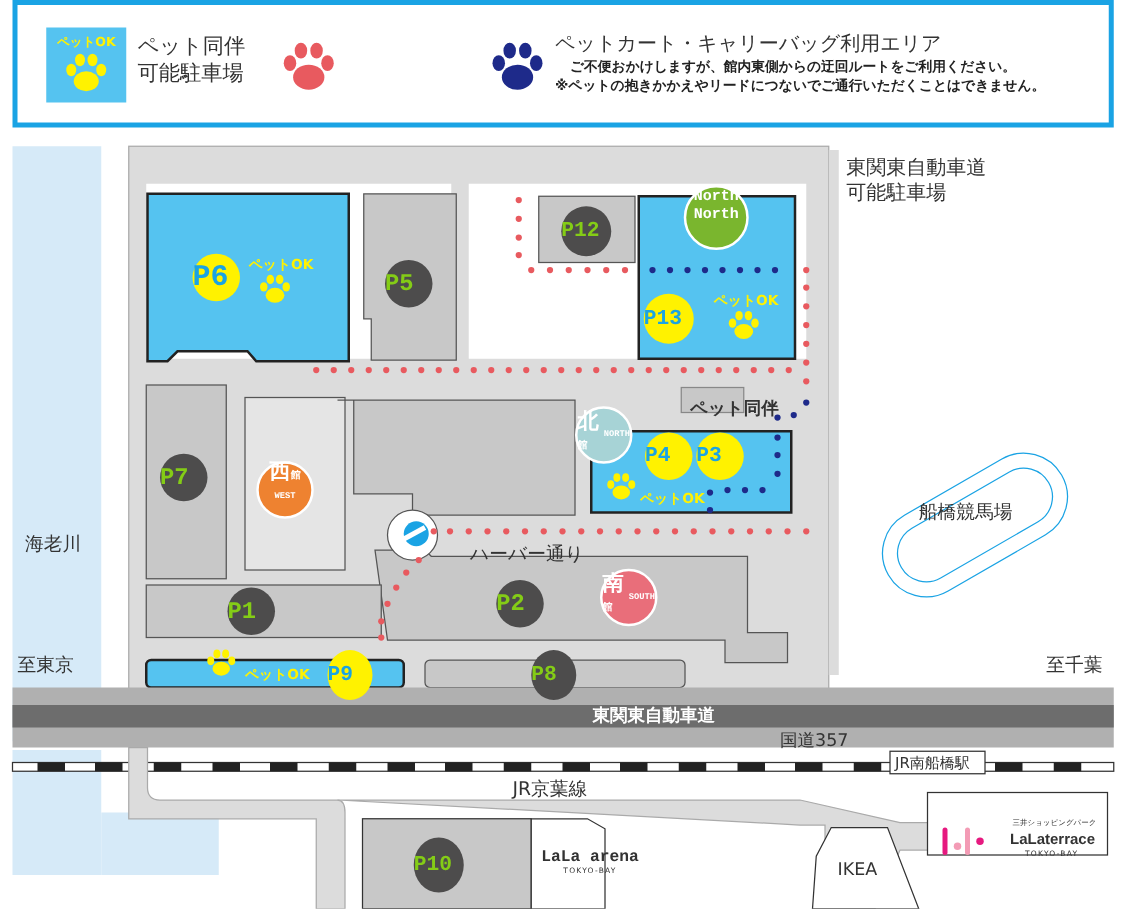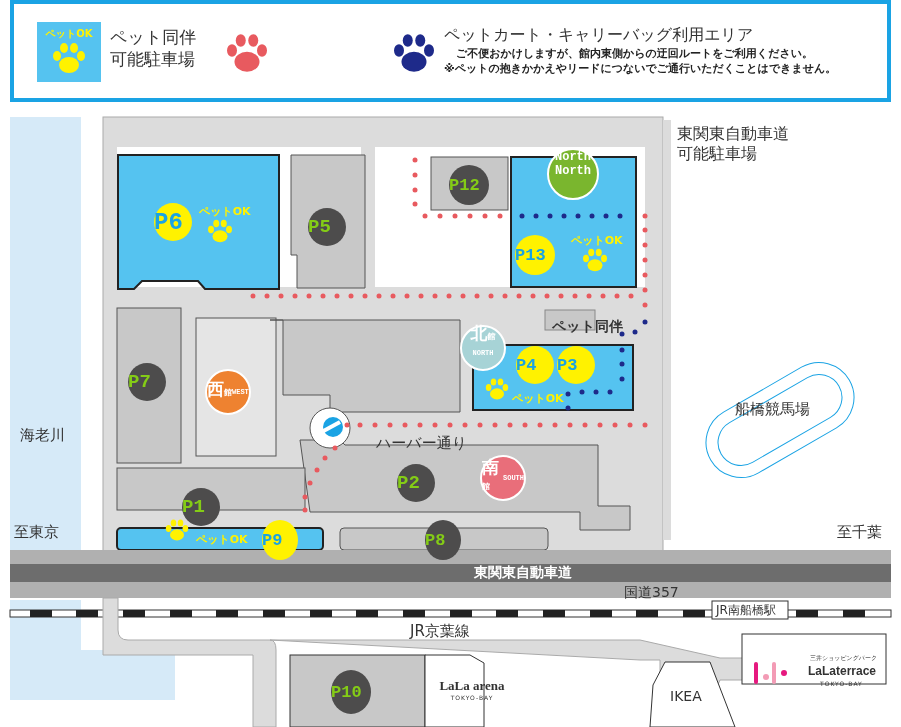--- a/index.html
+++ b/index.html
@@ -258,25 +258,25 @@
     <g fill="#fff200">
       <ellipse cx="20" cy="24" rx="10" ry="8"></ellipse>
       <ellipse cx="8" cy="15" rx="4" ry="5"></ellipse>
       <ellipse cx="15" cy="7" rx="4" ry="5"></ellipse>
       <ellipse cx="25" cy="7" rx="4" ry="5"></ellipse>
       <ellipse cx="32" cy="15" rx="4" ry="5"></ellipse>
     </g>
   </svg>
 
 <div class="abs pcircle pdark" style="left:128px;top:363px;width:38px;height:38px;font-size:19px">P7</div>
-<div class="abs pcircle" style="left:205px;top:369px;width:46px;height:46px;background:#ee8230;color:#fff;flex-direction:row;font-size:17px;line-height:16px;border:2px solid #fff">
+<div class="abs pcircle" style="left:205px;top:369px;width:46px;height:46px;background:#ee8230;color:#fff;flex-direction:column;font-size:17px;line-height:16px;border:2px solid #fff">
   <span><span>西</span><small style="font-size:8px">館</small></span>
   <span style="font-size:7px">WEST</span>
 </div>
-<div class="abs pcircle" style="left:460px;top:325px;width:46px;height:46px;background:#a7d3d6;color:#fff;flex-direction:column;font-size:17px;line-height:16px;border:2px solid #fff">
+<div class="abs pcircle" style="left:460px;top:325px;width:46px;height:46px;background:#a7d3d6;color:#fff;flex-direction:row;font-size:17px;line-height:16px;border:2px solid #fff">
   <span><span>北</span><small style="font-size:8px">館</small></span>
   <span style="font-size:7px">NORTH</span>
 </div>
 <div class="abs pcircle pyel" style="left:516px;top:346px;width:38px;height:38px;font-size:17px">P4</div>
 <div class="abs pcircle pyel" style="left:557px;top:346px;width:38px;height:38px;font-size:17px">P3</div>
 <svg class="abs" style="left:483px;top:377px" width="28" height="24" viewBox="0 0 40 34">
     <g fill="#fff200">
       <ellipse cx="20" cy="24" rx="10" ry="8"></ellipse>
       <ellipse cx="8" cy="15" rx="4" ry="5"></ellipse>
       <ellipse cx="15" cy="7" rx="4" ry="5"></ellipse>
@@ -285,21 +285,21 @@
     </g>
   </svg>
 <div class="abs okt" style="left:512px;top:391px">ペットOK</div>
 <div class="abs lbl" style="left:552px;top:318px;font-size:14px;font-weight:bold">ペット同伴</div>
 <div class="abs lbl" style="left:376px;top:434px;font-size:15px">ハーバー通り</div>
 <div class="abs pcircle pdark" style="left:397px;top:464px;width:38px;height:38px;font-size:19px">P2</div>
 <div class="abs pcircle" style="left:480px;top:455px;width:46px;height:46px;background:#e96e7a;color:#fff;flex-direction:row;font-size:17px;line-height:16px;border:2px solid #fff">
   <span><span>南</span><small style="font-size:8px">館</small></span>
   <span style="font-size:7px">SOUTH</span>
 </div>
-<div class="abs pcircle pdark" style="left:182px;top:488px;width:38px;height:38px;font-size:19px">P1</div>
+<div class="abs pcircle pdark" style="left:182px;top:470px;width:38px;height:38px;font-size:19px">P1</div>
 
 <svg class="abs" style="left:163px;top:518px" width="28" height="24" viewBox="0 0 40 34">
     <g fill="#fff200">
       <ellipse cx="20" cy="24" rx="10" ry="8"></ellipse>
       <ellipse cx="8" cy="15" rx="4" ry="5"></ellipse>
       <ellipse cx="15" cy="7" rx="4" ry="5"></ellipse>
       <ellipse cx="25" cy="7" rx="4" ry="5"></ellipse>
       <ellipse cx="32" cy="15" rx="4" ry="5"></ellipse>
     </g>
   </svg>
@@ -315,21 +315,21 @@
 <div class="abs lbl" style="left:20px;top:426px;font-size:15px">海老川</div>
 <div class="abs lbl" style="left:14px;top:523px;font-size:15px">至東京</div>
 <div class="abs lbl" style="left:837px;top:523px;font-size:15px">至千葉</div>
 <div class="abs lbl" style="left:474px;top:564px;font-size:14px;color:#fff;font-weight:bold">東関東自動車道</div>
 <div class="abs lbl" style="left:624px;top:584px;font-size:14px">国道357</div>
 <div class="abs lbl" style="left:716px;top:602px;font-size:12px">JR南船橋駅</div>
 <div class="abs lbl" style="left:410px;top:622px;font-size:15px">JR京葉線</div>
 
 <div class="abs pcircle pdark" style="left:331px;top:670px;width:40px;height:44px;font-size:17px">P10</div>
 <div class="abs" style="left:432px;top:678px;text-align:center;width:80px">
-  <div style="font-weight:bold;font-size:13px;font-family:Liberation Serif, serif">LaLa arena</div>
+  <div style="font-weight:bold;font-size:13px;font-family:Liberation Mono, monospace">LaLa arena</div>
   <div style="font-size:6px;letter-spacing:1px">TOKYO-BAY</div>
 </div>
 <div class="abs lbl" style="left:670px;top:688px;font-size:14px">IKEA</div>
 <div class="abs" style="left:750px;top:652px;width:132px;height:40px">
   <svg class="abs" style="left:2px;top:8px" width="40" height="28">
     <rect x="2" y="2" width="4" height="22" rx="2" fill="#e6197f"></rect>
     <circle cx="14" cy="17" r="3" fill="#f39bb5"></circle>
     <rect x="20" y="2" width="4" height="22" rx="2" fill="#f39bb5"></rect>
     <circle cx="32" cy="13" r="3" fill="#e6197f"></circle>
   </svg>

